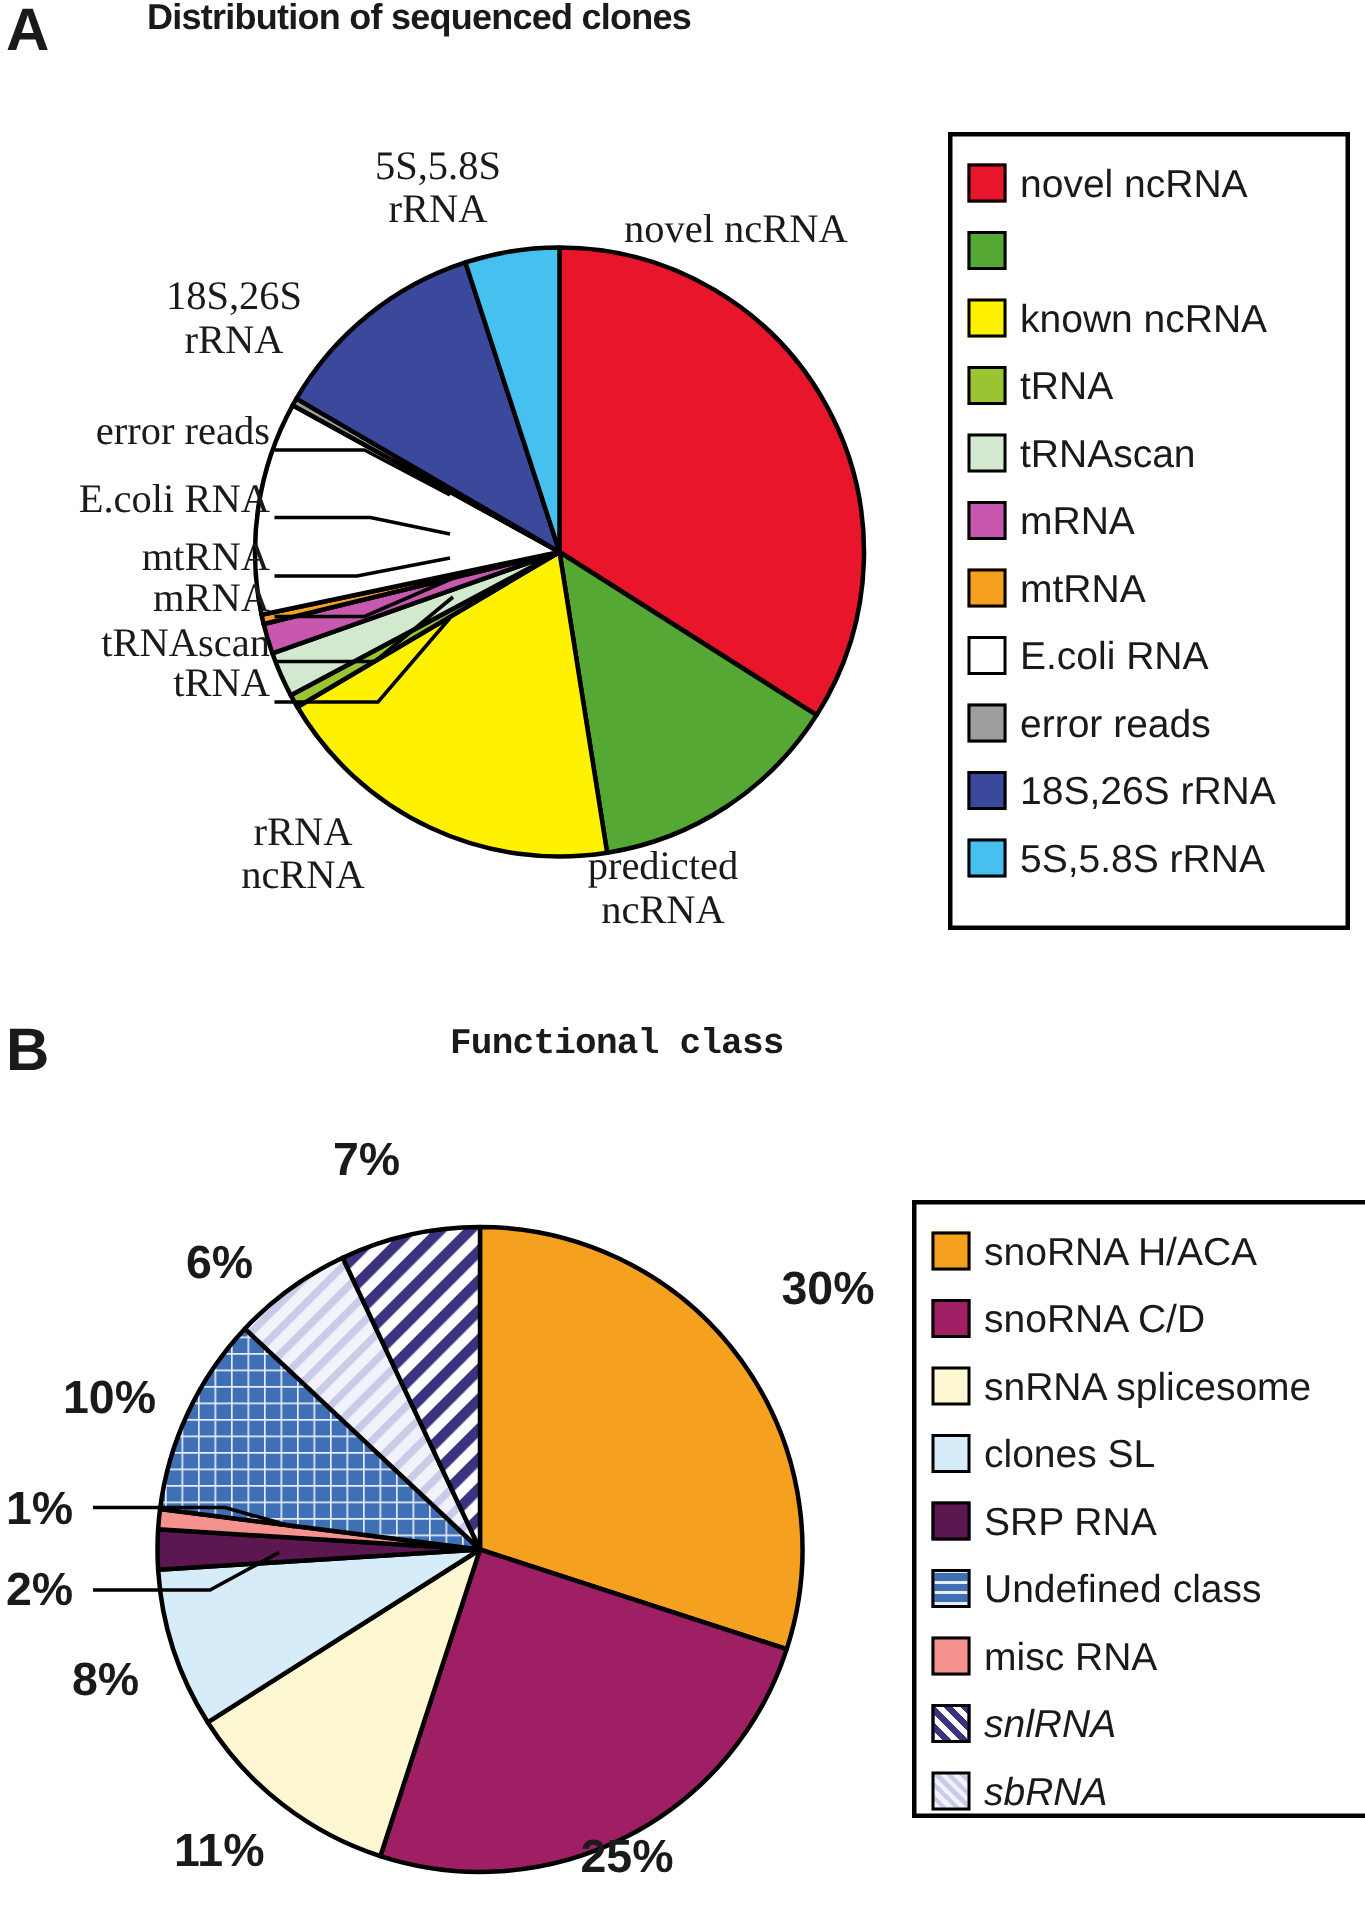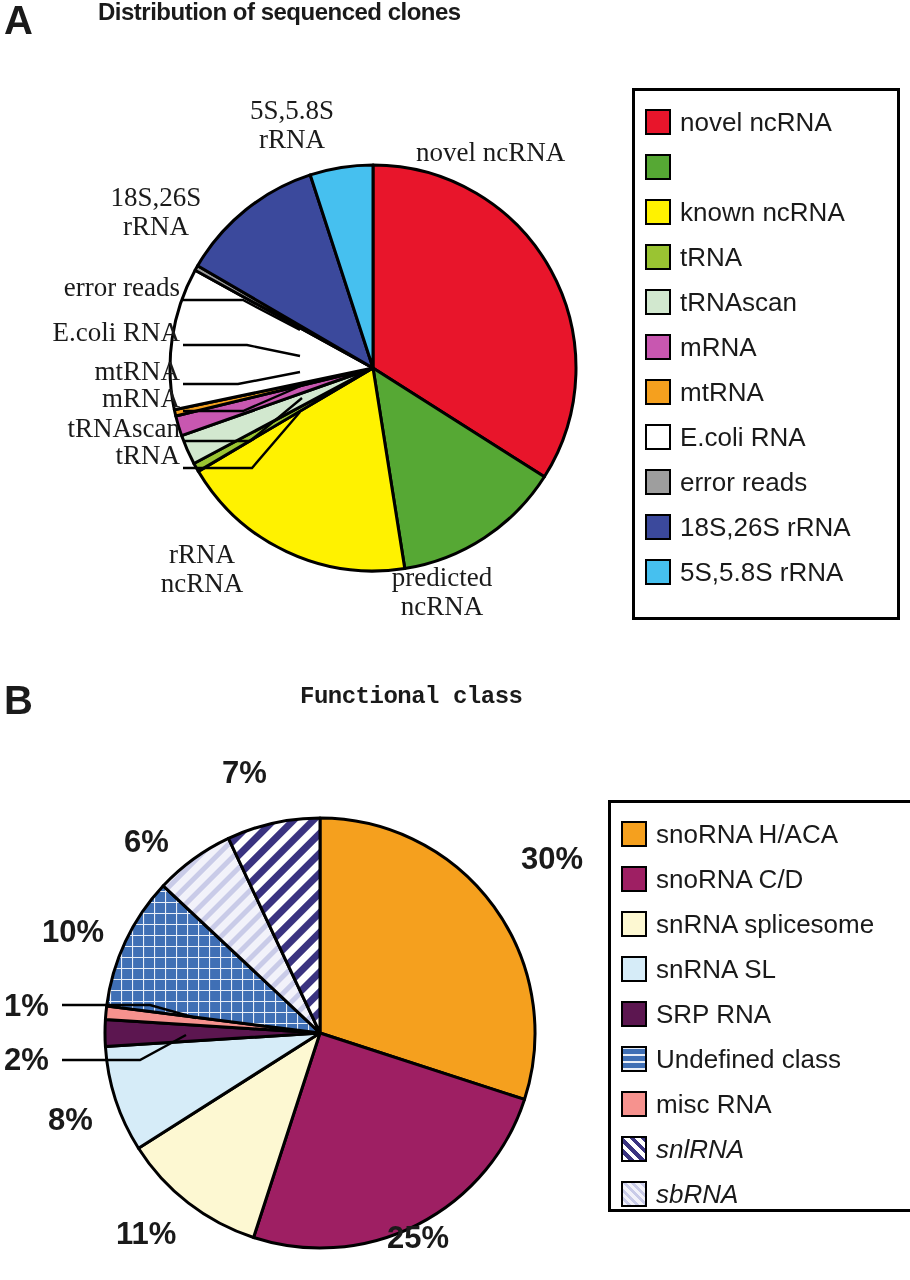--- a/index.html
+++ b/index.html
@@ -261,21 +261,21 @@
       <div class="legend-row">
         <span class="legend-swatch" style="background: rgb(158, 31, 99);"></span>
         <span class="legend-label">snoRNA C/D</span>
       </div>
       <div class="legend-row">
         <span class="legend-swatch" style="background: rgb(253, 248, 210);"></span>
         <span class="legend-label">snRNA splicesome</span>
       </div>
       <div class="legend-row">
         <span class="legend-swatch" style="background: rgb(214, 236, 248);"></span>
-        <span class="legend-label">snRNA SL</span>
+        <span class="legend-label">clones SL</span>
       </div>
       <div class="legend-row">
         <span class="legend-swatch" style="background: rgb(92, 22, 80);"></span>
         <span class="legend-label">SRP RNA</span>
       </div>
       <div class="legend-row">
         <span class="legend-swatch" style="background: repeating-linear-gradient(0deg, rgb(232, 238, 248) 0px, rgb(232, 238, 248) 2px, rgb(63, 111, 181) 2px, rgb(63, 111, 181) 7px), repeating-linear-gradient(90deg, rgb(232, 238, 248) 0px, rgb(232, 238, 248) 2px, rgba(0, 0, 0, 0) 2px, rgba(0, 0, 0, 0) 7px) rgb(63, 111, 181);"></span>
         <span class="legend-label">Undefined class</span>
       </div>
       <div class="legend-row">

